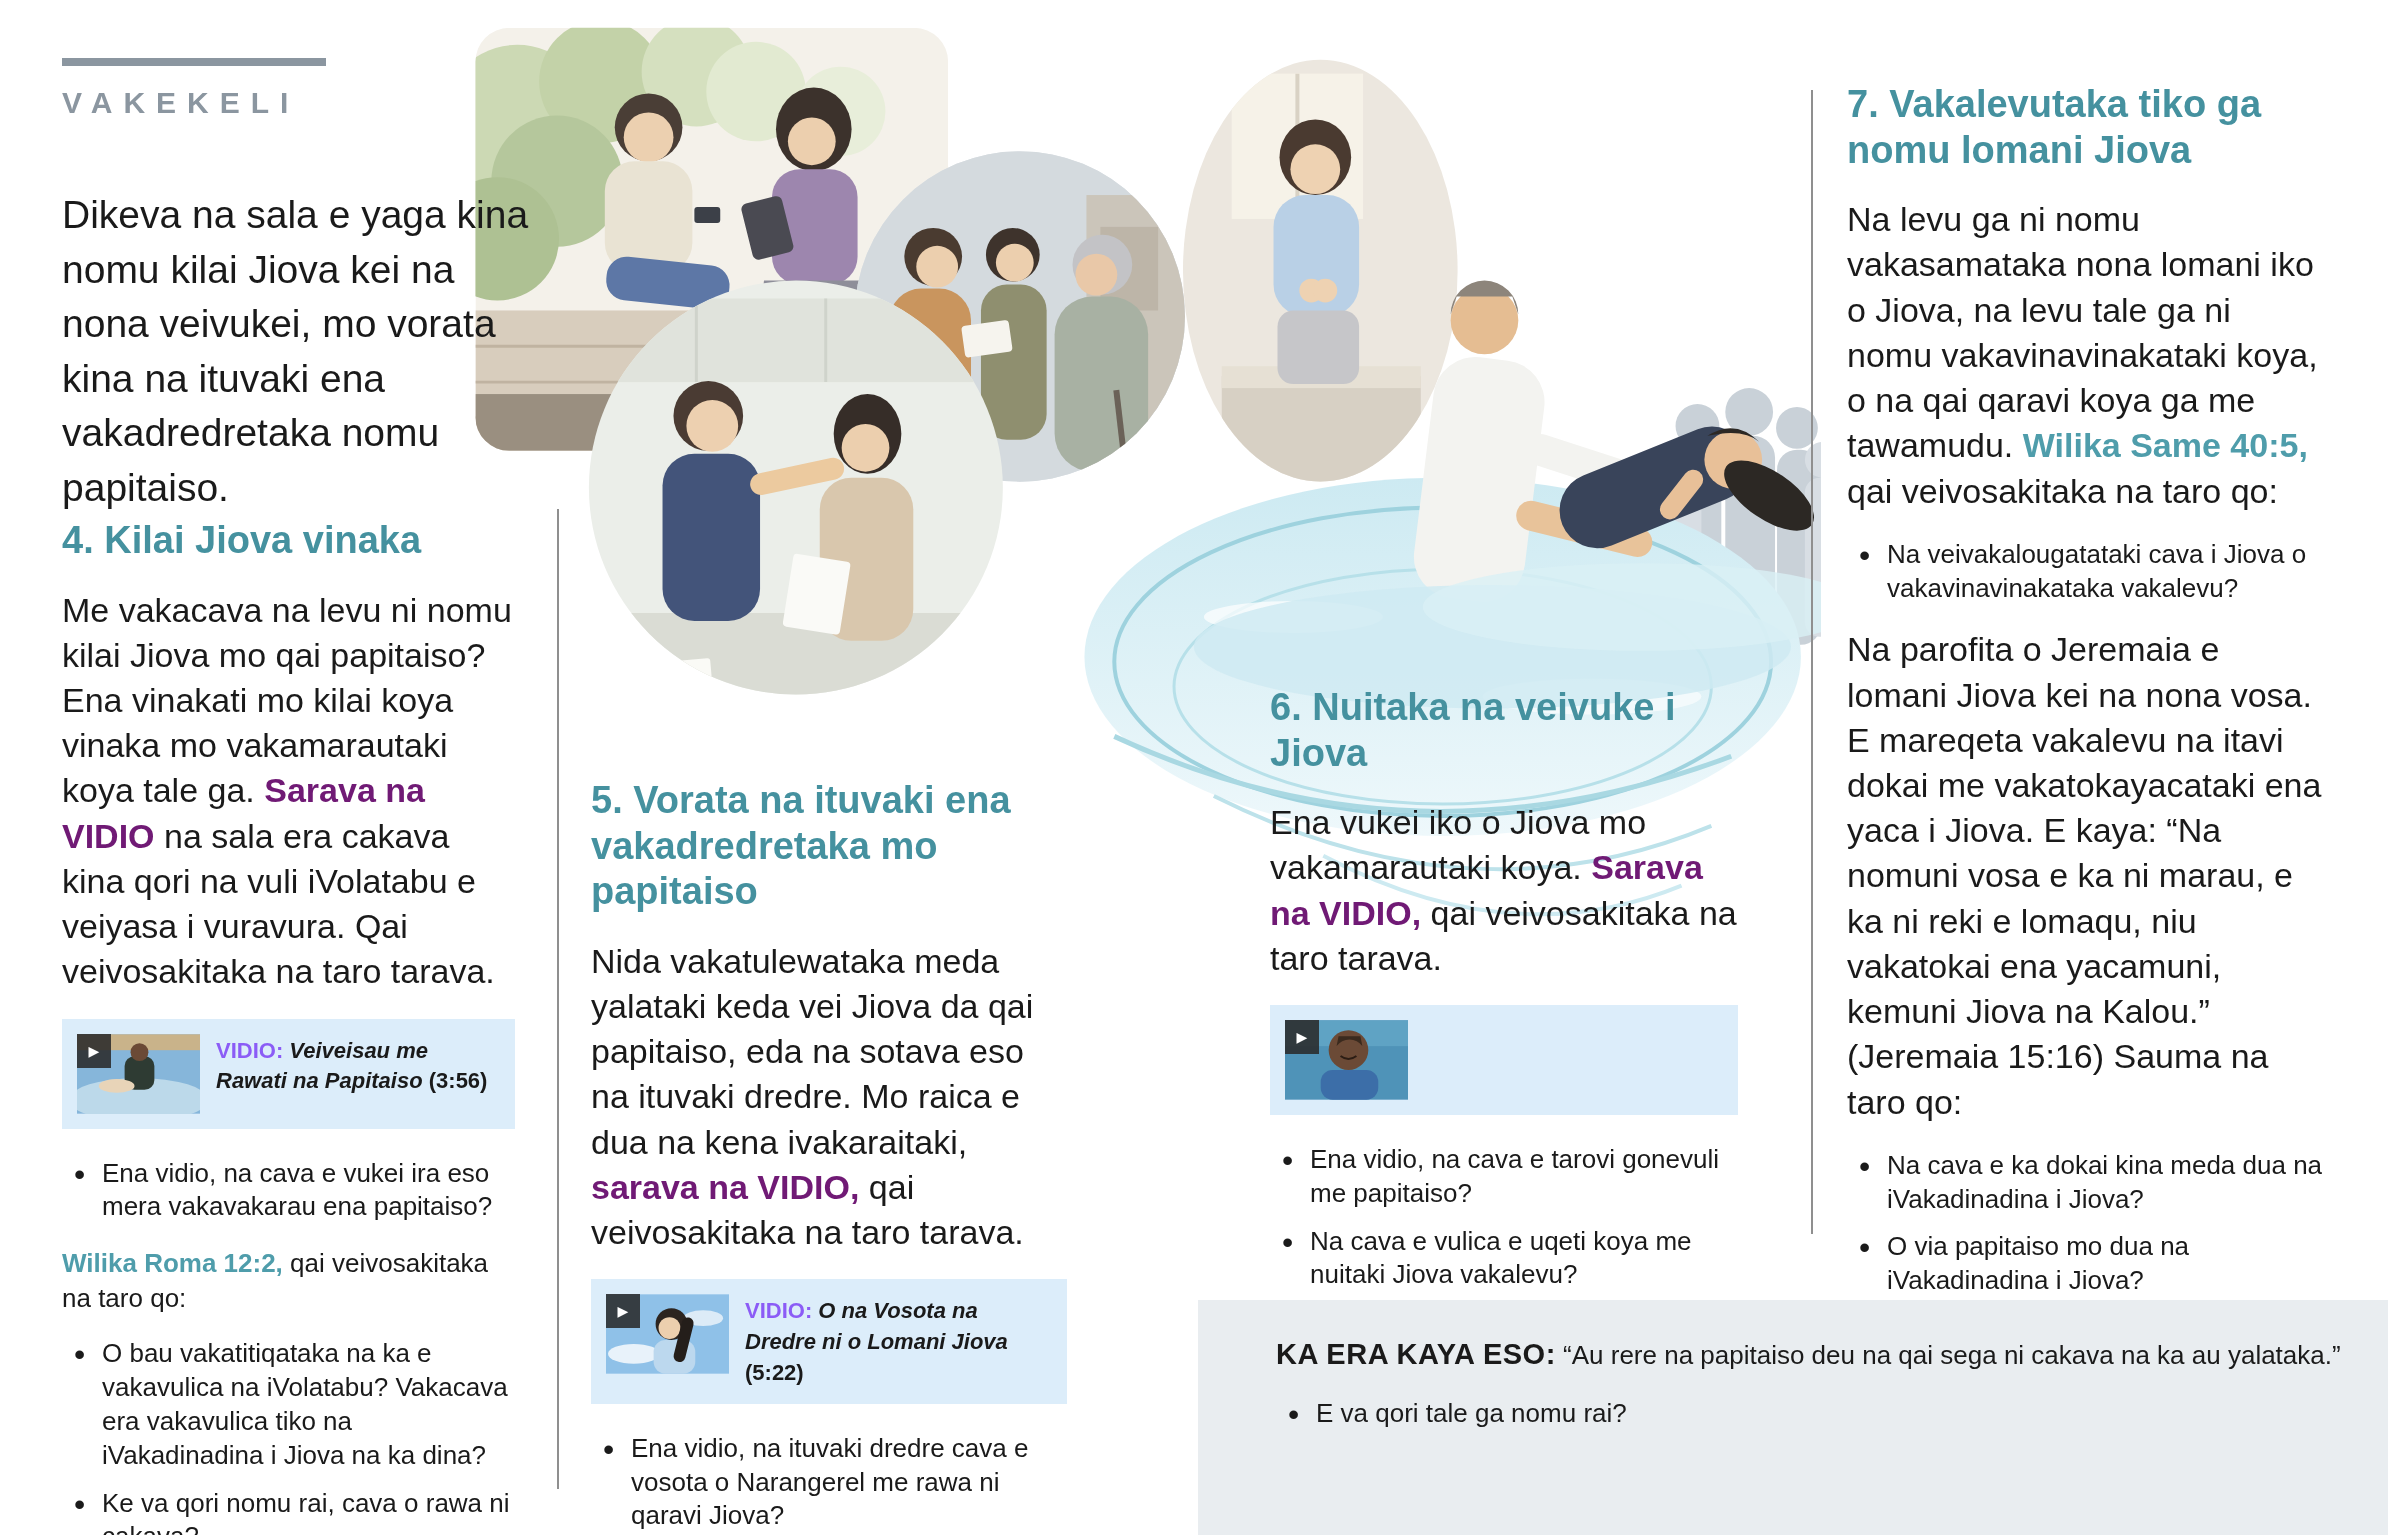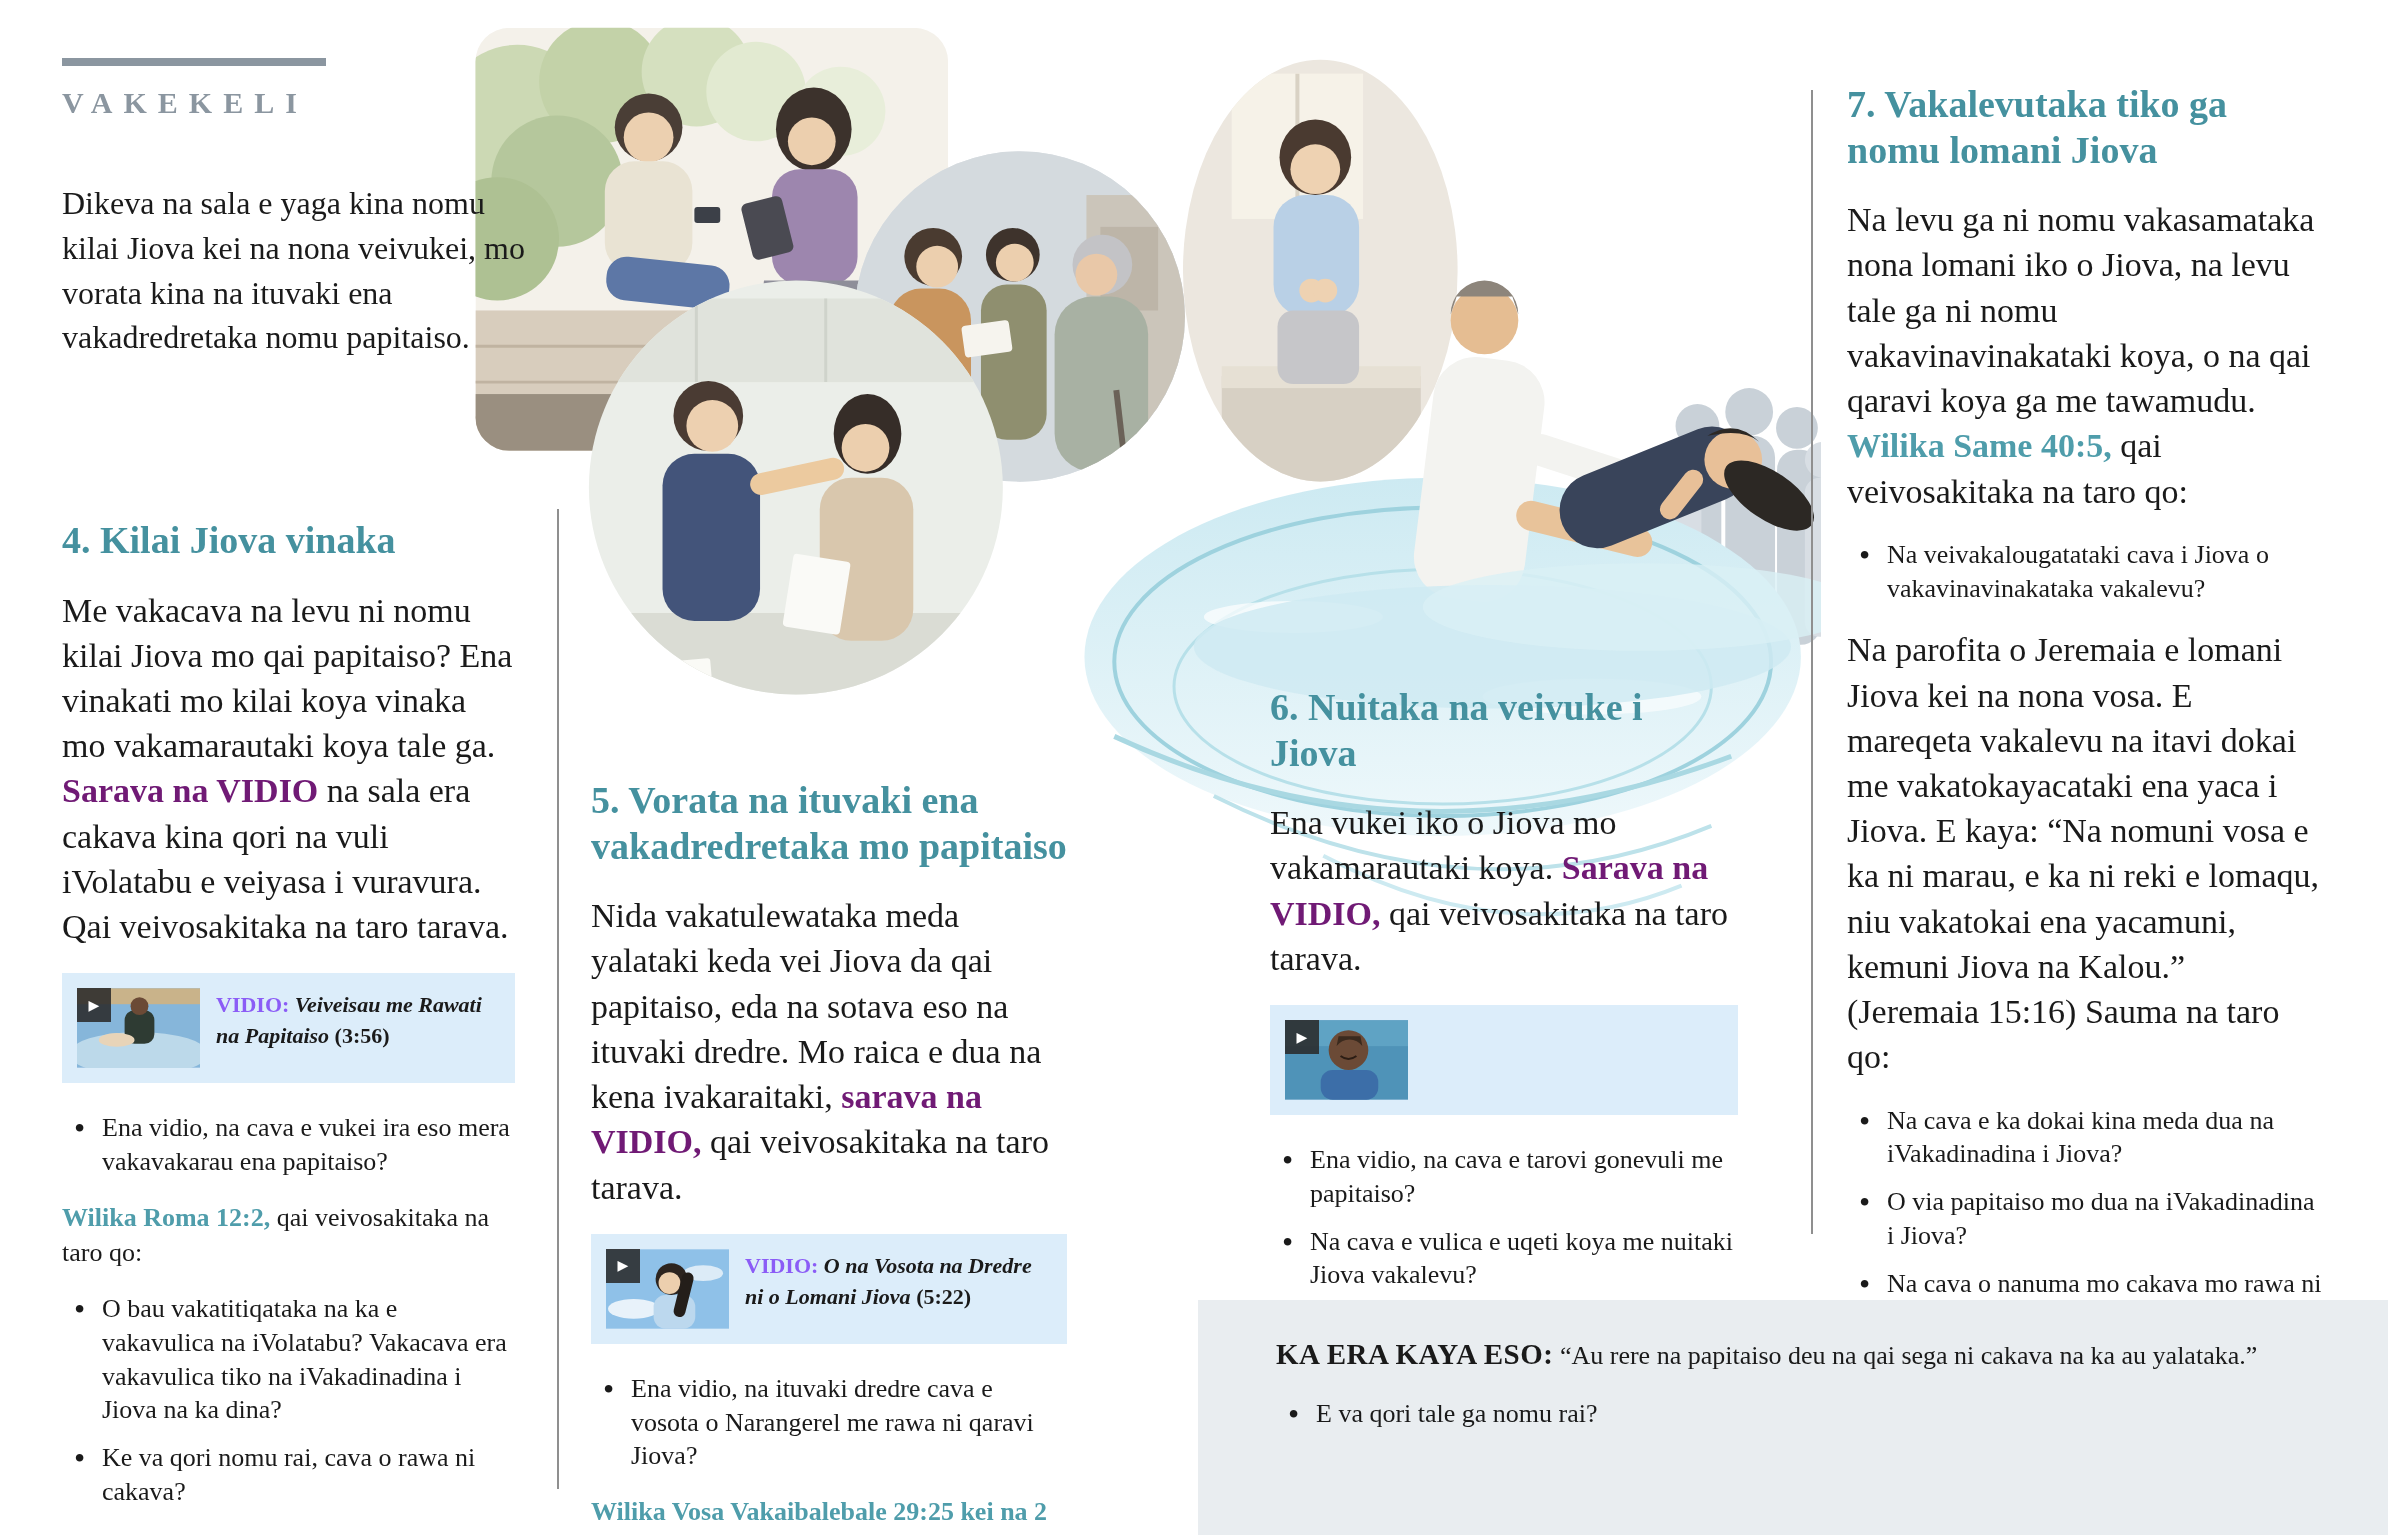--- a/index.html
+++ b/index.html
@@ -1,24 +1,24 @@
 <!DOCTYPE html>
 <html><head>
 <meta charset="utf-8">
 <style>
   html,body{margin:0;padding:0;background:#ffffff;}
   #page{position:relative;width:2388px;height:1535px;background:#ffffff;overflow:hidden;
-        font-family:Liberation Serif, serif;color:#1a1a1a;}
+        font-family:Liberation Sans, sans-serif;color:#1a1a1a;}
 
   
   #kicker{position:absolute;left:62px;top:58px;}
   #kicker .bar{width:264px;height:8px;background:#8b96a0;}
   #kicker .label{margin-top:20px;font-size:30px;font-weight:bold;letter-spacing:11px;color:#8b96a0;}
 
-  #intro{position:absolute;left:62px;top:149px;width:478px;font-size:32px;line-height:1.4;}
+  #intro{position:absolute;left:62px;top:149px;width:478px;font-size:39px;line-height:1.4;}
 
   .col{position:absolute;}
   #col1{left:62px;top:518px;width:453px;}
   #col2{left:591px;top:778px;width:476px;}
   #col3{left:1270px;top:685px;width:468px;}
   #col4{left:1847px;top:82px;width:476px;}
 
   h2.sec{font-size:38px;line-height:1.2;color:#45919f;font-weight:bold;margin:0 0 24px 0;}
   .body{font-size:34px;line-height:1.33;margin:0 0 24px 0;}
   .link{color:#701a75;font-weight:bold;cursor:pointer;}

